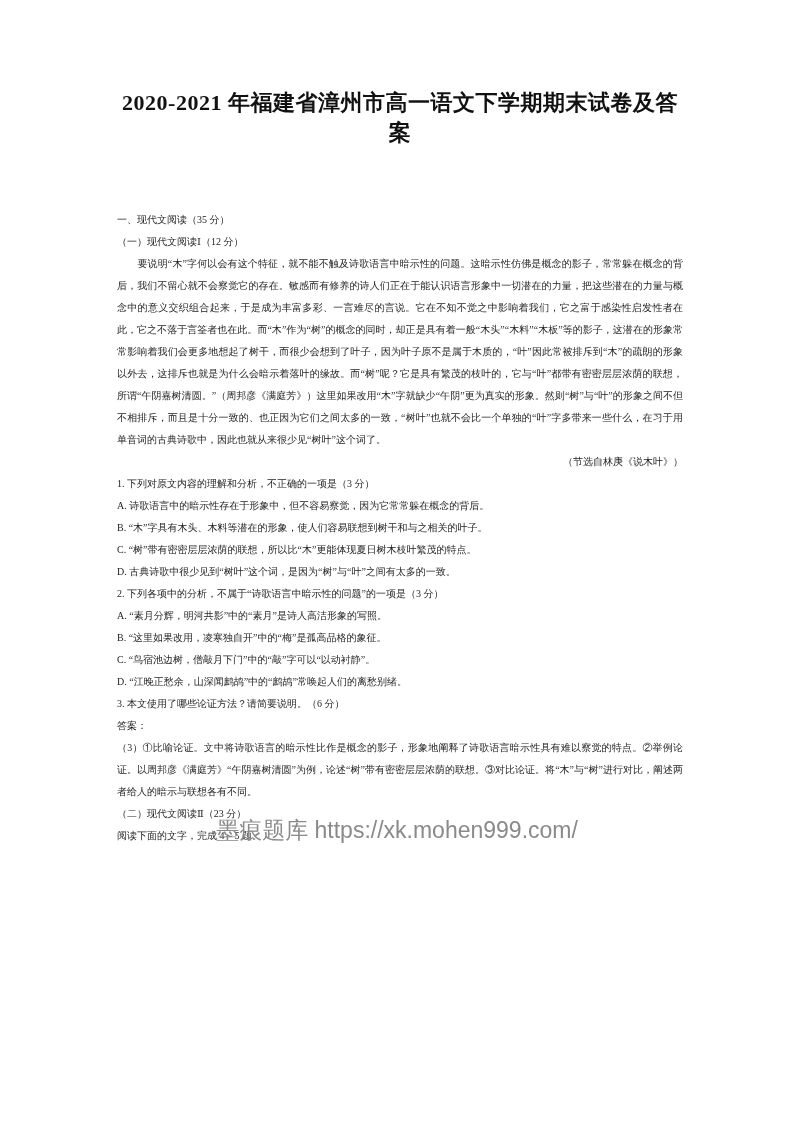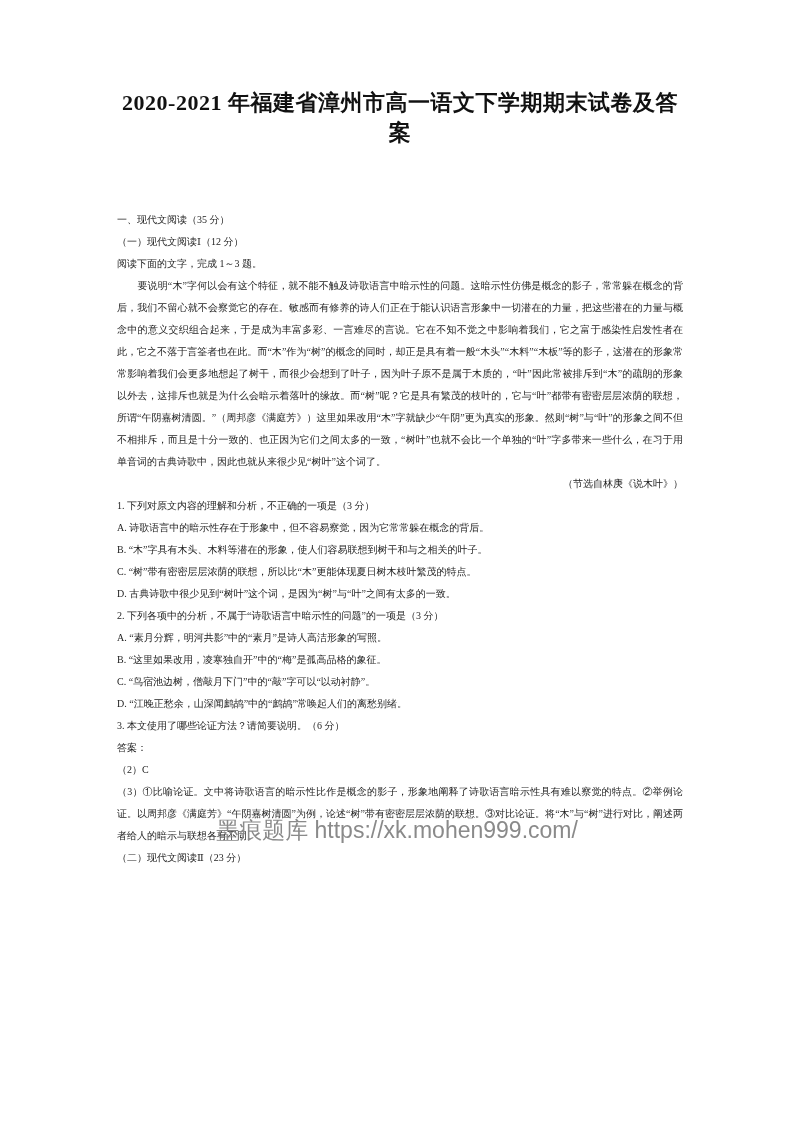--- a/index.html
+++ b/index.html
@@ -59,41 +59,39 @@
 </head>
 <body>
 
 <div class="page">
   <div class="content">
 
     <h1 class="doc-title">2020-2021 年福建省漳州市高一语文下学期期末试卷及答案</h1>
 
     <p class="line">一、现代文阅读（35 分）</p>
     <p class="line">（一）现代文阅读Ⅰ（12 分）</p>
-    <p class="line">阅读下面的文字，完成 1～3 题。</p>
 
     <p class="line para">要说明“木”字何以会有这个特征，就不能不触及诗歌语言中暗示性的问题。这暗示性仿佛是概念的影子，常常躲在概念的背后，我们不留心就不会察觉它的存在。敏感而有修养的诗人们正在于能认识语言形象中一切潜在的力量，把这些潜在的力量与概念中的意义交织组合起来，于是成为丰富多彩、一言难尽的言说。它在不知不觉之中影响着我们，它之富于感染性启发性者在此，它之不落于言筌者也在此。而“木”作为“树”的概念的同时，却正是具有着一般“木头”“木料”“木板”等的影子，这潜在的形象常常影响着我们会更多地想起了树干，而很少会想到了叶子，因为叶子原不是属于木质的，“叶”因此常被排斥到“木”的疏朗的形象以外去，这排斥也就是为什么会暗示着落叶的缘故。而“树”呢？它是具有繁茂的枝叶的，它与“叶”都带有密密层层浓荫的联想，所谓“午阴嘉树清圆。”（周邦彦《满庭芳》）这里如果改用“木”字就缺少“午阴”更为真实的形象。然则“树”与“叶”的形象之间不但不相排斥，而且是十分一致的、也正因为它们之间太多的一致，“树叶”也就不会比一个单独的“叶”字多带来一些什么，在习于用单音词的古典诗歌中，因此也就从来很少见“树叶”这个词了。</p>
     <p class="line src-line">（节选自林庚《说木叶》）</p>
 
     <p class="line block">1. 下列对原文内容的理解和分析，不正确的一项是（3 分）</p>
     <p class="line block">A. 诗歌语言中的暗示性存在于形象中，但不容易察觉，因为它常常躲在概念的背后。</p>
     <p class="line block">B. “木”字具有木头、木料等潜在的形象，使人们容易联想到树干和与之相关的叶子。</p>
     <p class="line block">C. “树”带有密密层层浓荫的联想，所以比“木”更能体现夏日树木枝叶繁茂的特点。</p>
     <p class="line block">D. 古典诗歌中很少见到“树叶”这个词，是因为“树”与“叶”之间有太多的一致。</p>
 
     <p class="line block">2. 下列各项中的分析，不属于“诗歌语言中暗示性的问题”的一项是（3 分）</p>
     <p class="line block">A. “素月分辉，明河共影”中的“素月”是诗人高洁形象的写照。</p>
     <p class="line block">B. “这里如果改用，凌寒独自开”中的“梅”是孤高品格的象征。</p>
     <p class="line block">C. “鸟宿池边树，僧敲月下门”中的“敲”字可以“以动衬静”。</p>
     <p class="line block">D. “江晚正愁余，山深闻鹧鸪”中的“鹧鸪”常唤起人们的离愁别绪。</p>
 
     <p class="line block">3. 本文使用了哪些论证方法？请简要说明。（6 分）</p>
 
     <p class="line">答案：</p>
-    <p class="line">（2）C</p>
     <p class="line block">（3）①比喻论证。文中将诗歌语言的暗示性比作是概念的影子，形象地阐释了诗歌语言暗示性具有难以察觉的特点。②举例论证。以周邦彦《满庭芳》“午阴嘉树清圆”为例，论述“树”带有密密层层浓荫的联想。③对比论证。将“木”与“树”进行对比，阐述两者给人的暗示与联想各有不同。</p>
 
     <p class="line">（二）现代文阅读Ⅱ（23 分）</p>
     <p class="line">阅读下面的文字，完成 4～5 题。</p>
 
   </div>
 
   <div class="footer">墨痕题库 https://xk.mohen999.com/</div>
 </div>
 

